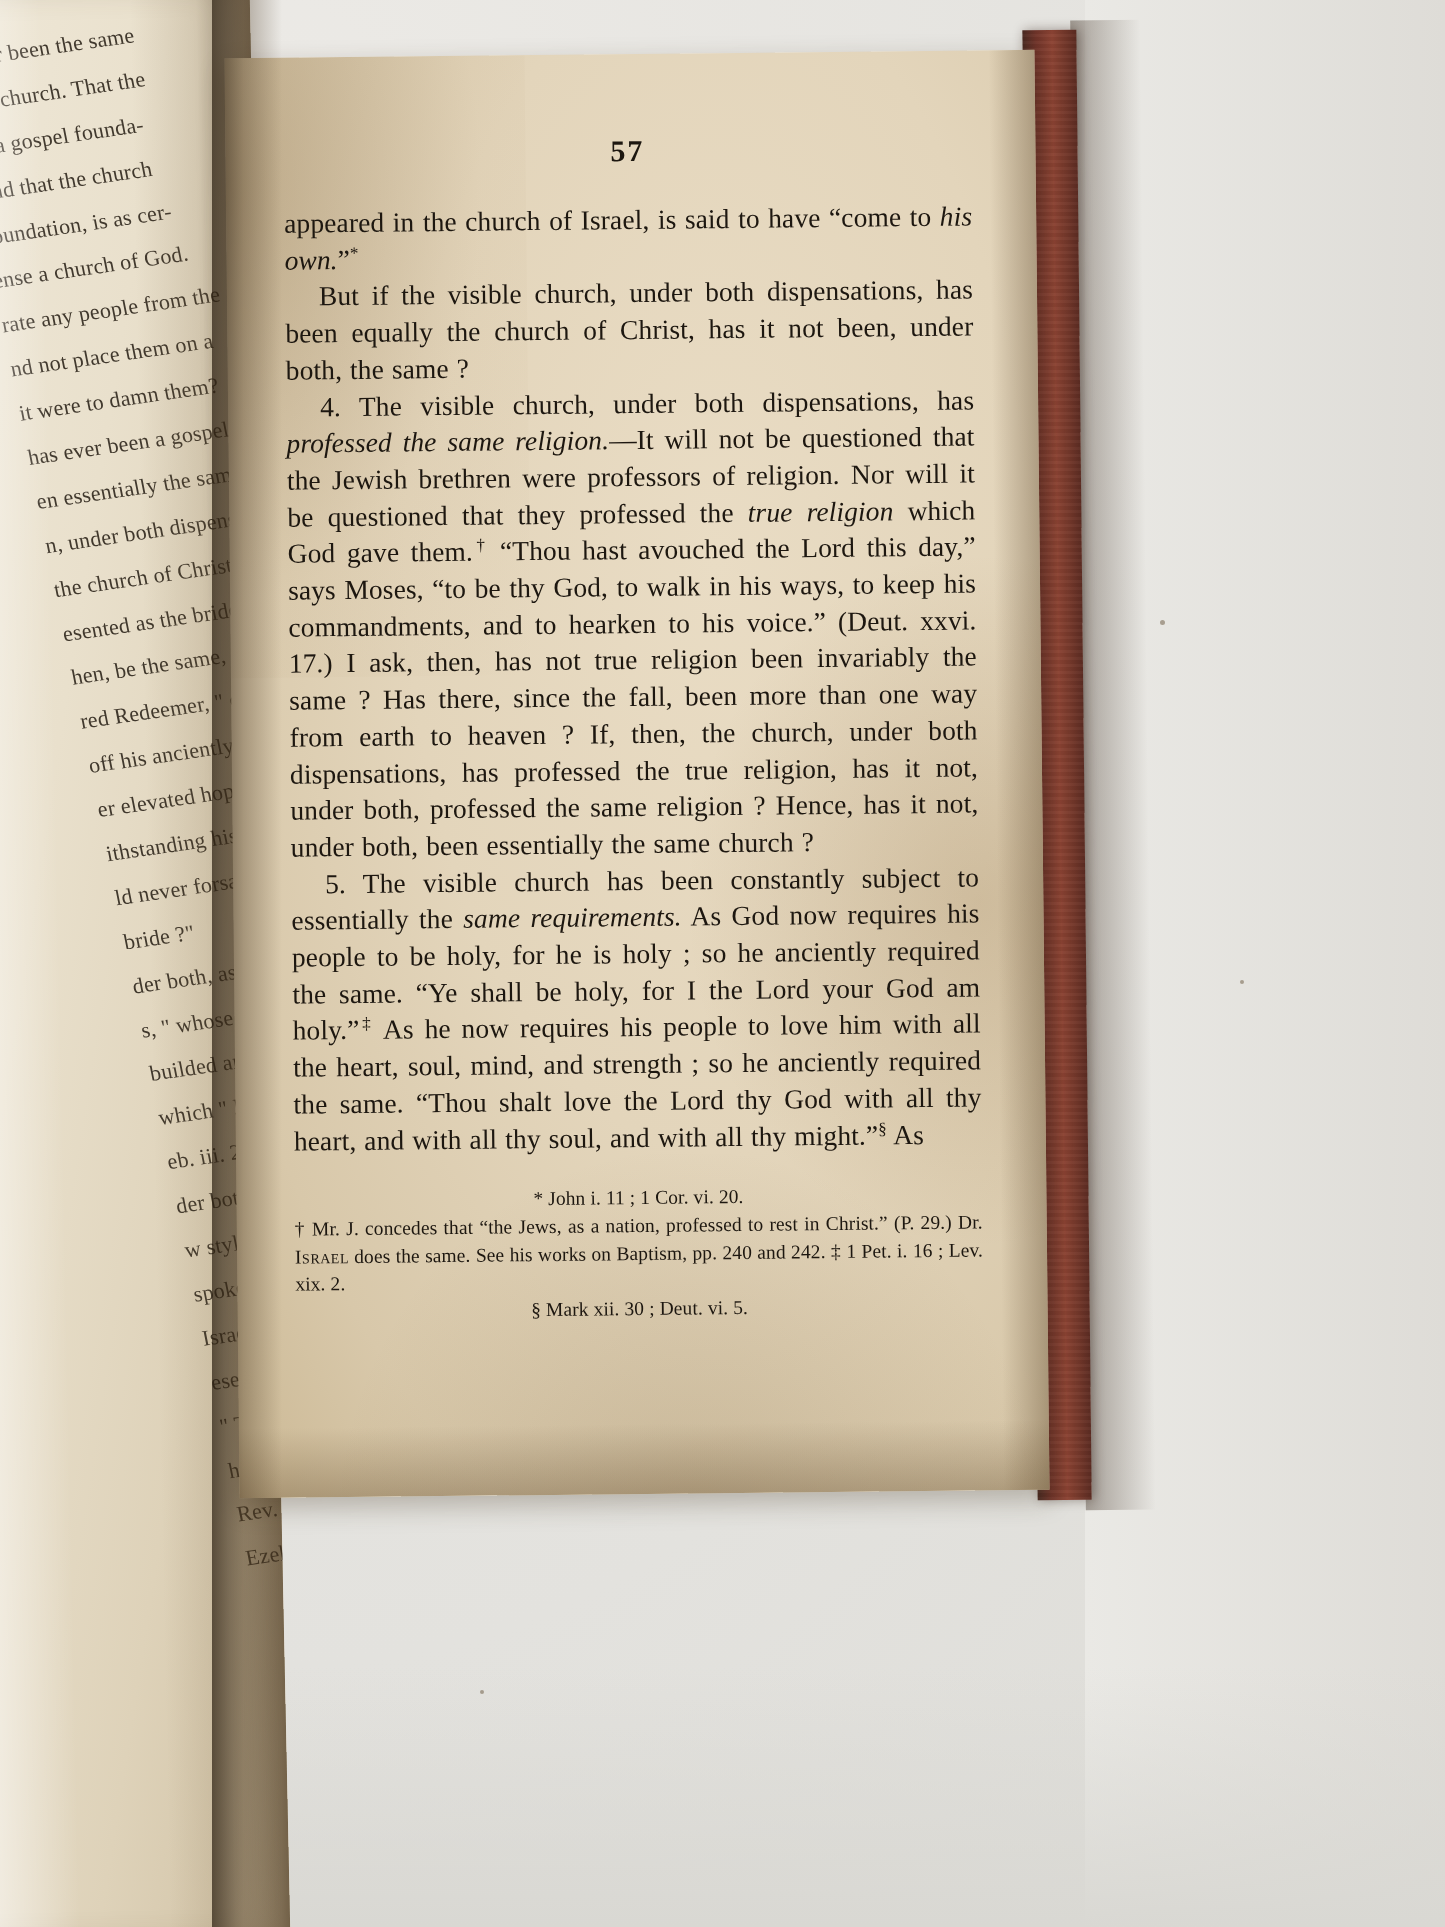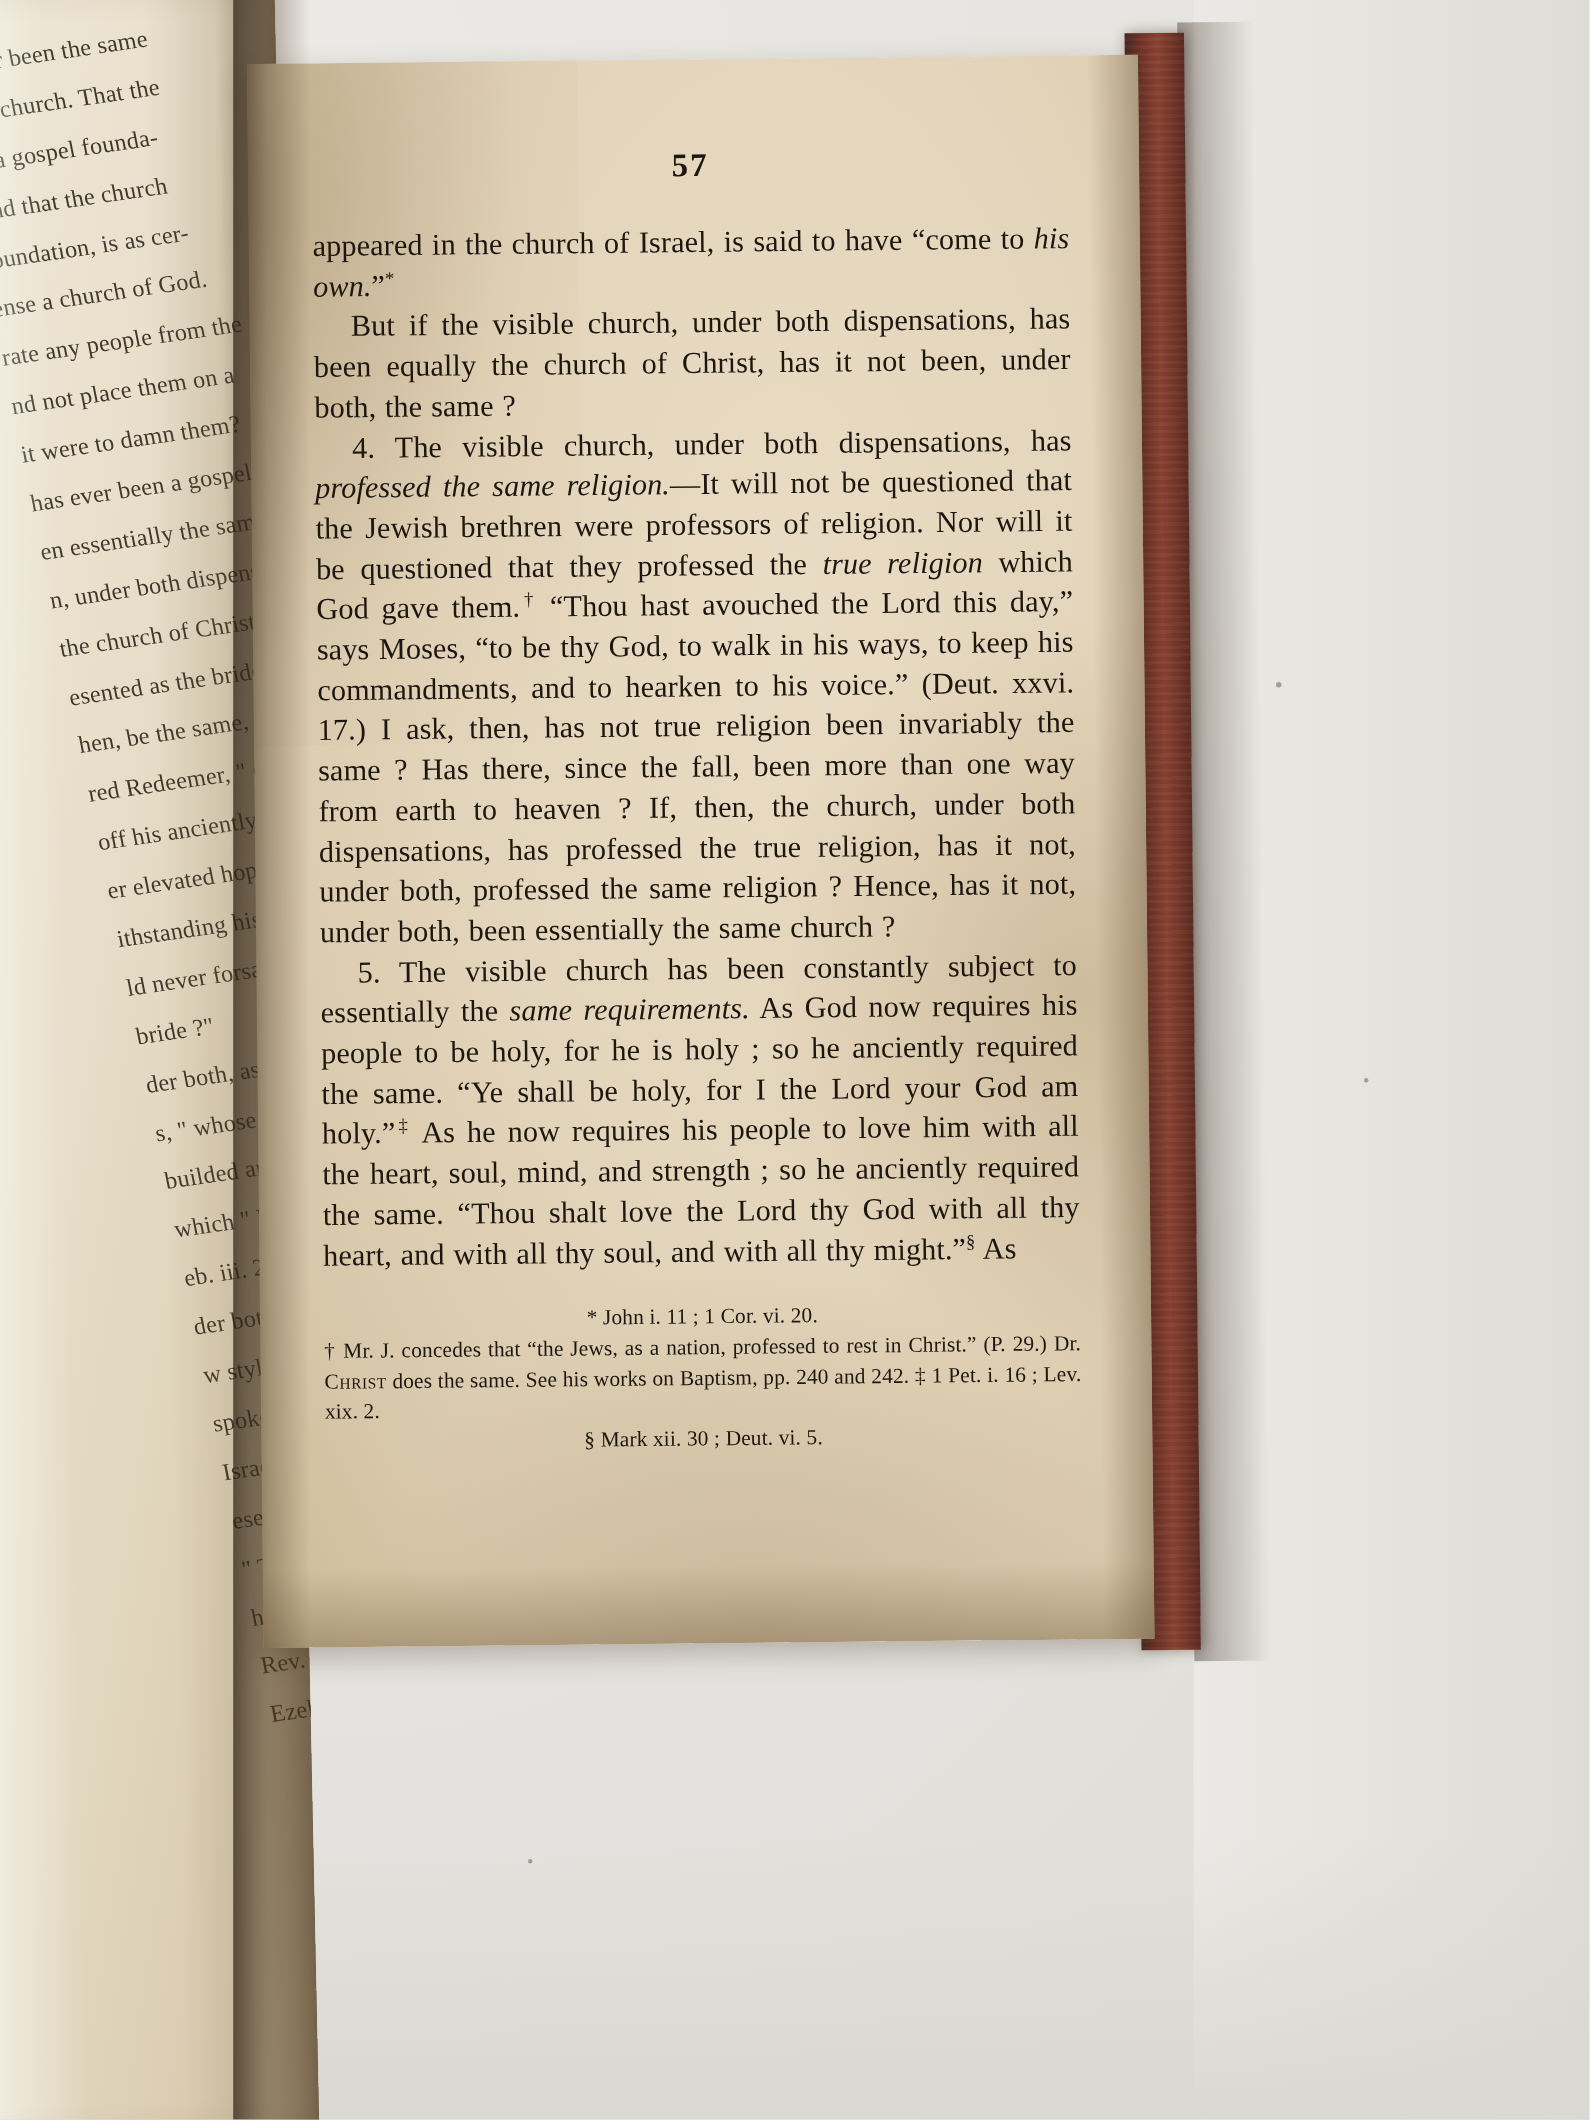--- a/index.html
+++ b/index.html
@@ -288,21 +288,21 @@
       <div class="folio">57</div>
       <div class="col" id="body-col">
           <p><span>appeared in the church of Israel,  is said to have “come to </span><span class="ital">his own.</span><span>”</span><span class="sup">*</span></p>
           <p class="indent"><span>But if the visible church, under both dispensations, has been equally the church of Christ, has it not been, under both, the same ?</span></p>
           <p class="indent"><span>4. The visible church, under both dispensations, has </span><span class="ital">professed the same religion.</span><span>—It will not be questioned that the Jewish brethren were professors of religion.   Nor will it be questioned that they professed the </span><span class="ital">true religion</span><span> which God gave them.</span><span class="sup">†</span><span>  “Thou hast avouched the Lord this day,” says Moses, “to be thy God, to walk in his ways, to keep his commandments, and to hearken to his voice.” (Deut. xxvi. 17.)   I ask, then, has not true religion been invariably the same ?   Has there, since the fall, been more than one way from earth to heaven ?   If, then, the church, under both dispensations, has professed the true religion, has it not, under both, professed the same religion ?   Hence, has it not, under both, been essentially the same church ?</span></p>
           <p class="indent"><span>5. The visible church has been constantly subject to essentially the </span><span class="ital">same requirements.</span><span>  As God now requires his people to be holy, for he is holy ; so he anciently required the same. “Ye shall be holy, for I the Lord your God am holy.”</span><span class="sup">‡</span><span>  As he now requires his people to love him with all the heart, soul, mind, and strength ; so he anciently required the same.  “Thou shalt love the Lord thy God with all thy heart, and with all thy soul, and with all thy might.”</span><span class="sup">§</span><span>  As</span></p>
         </div>
       <div class="footnote-rule"></div>
       <div class="footnotes" id="footnotes">
           <p class="centered">* John i. 11 ; 1 Cor. vi. 20.</p>
-          <p><span>† Mr. J. concedes that “the Jews, as a nation, professed to rest in Christ.”  (P. 29.)   Dr. </span><span class="smallcaps">Christ</span><span> does the same.   See his works on Baptism, pp. 240 and 242.          ‡ 1 Pet. i. 16 ; Lev. xix. 2.</span></p>
+          <p><span>† Mr. J. concedes that “the Jews, as a nation, professed to rest in Christ.”  (P. 29.)   Dr. </span><span class="smallcaps">Israel</span><span> does the same.   See his works on Baptism, pp. 240 and 242.          ‡ 1 Pet. i. 16 ; Lev. xix. 2.</span></p>
           <p class="centered">§ Mark xii. 30 ; Deut. vi. 5.</p>
         </div>
     </div>
 
     <div class="page-edge-right"></div>
     <div class="page-edge-bottom"></div>
   </div>
 
   <div class="spine-shadow"></div>
   <div class="spine">

